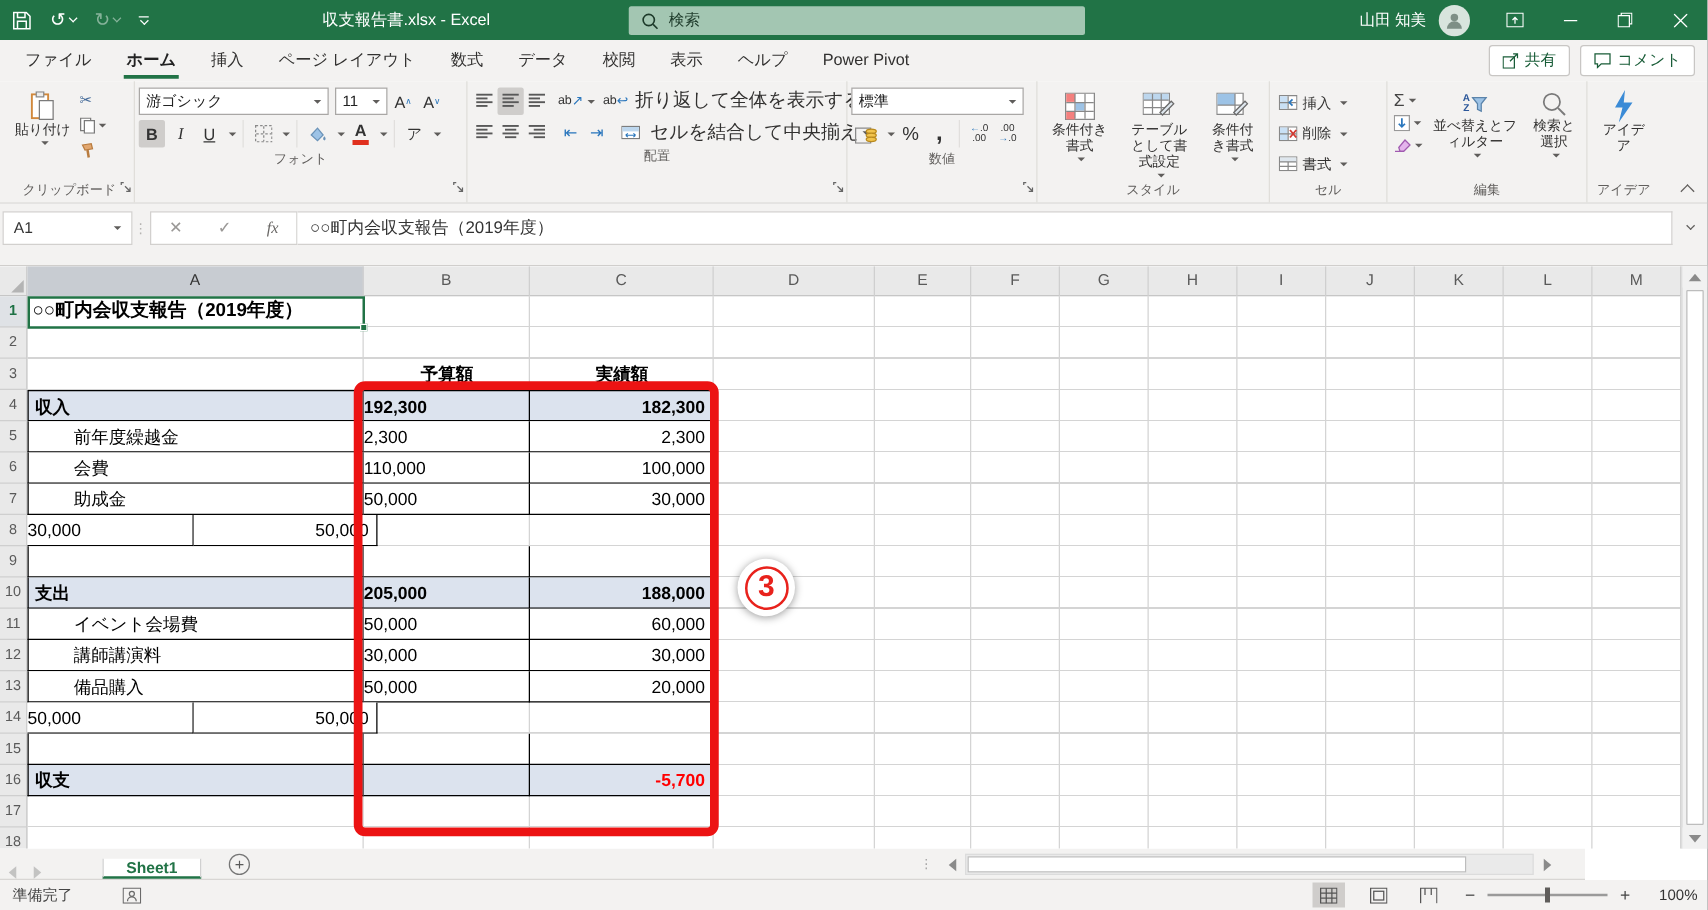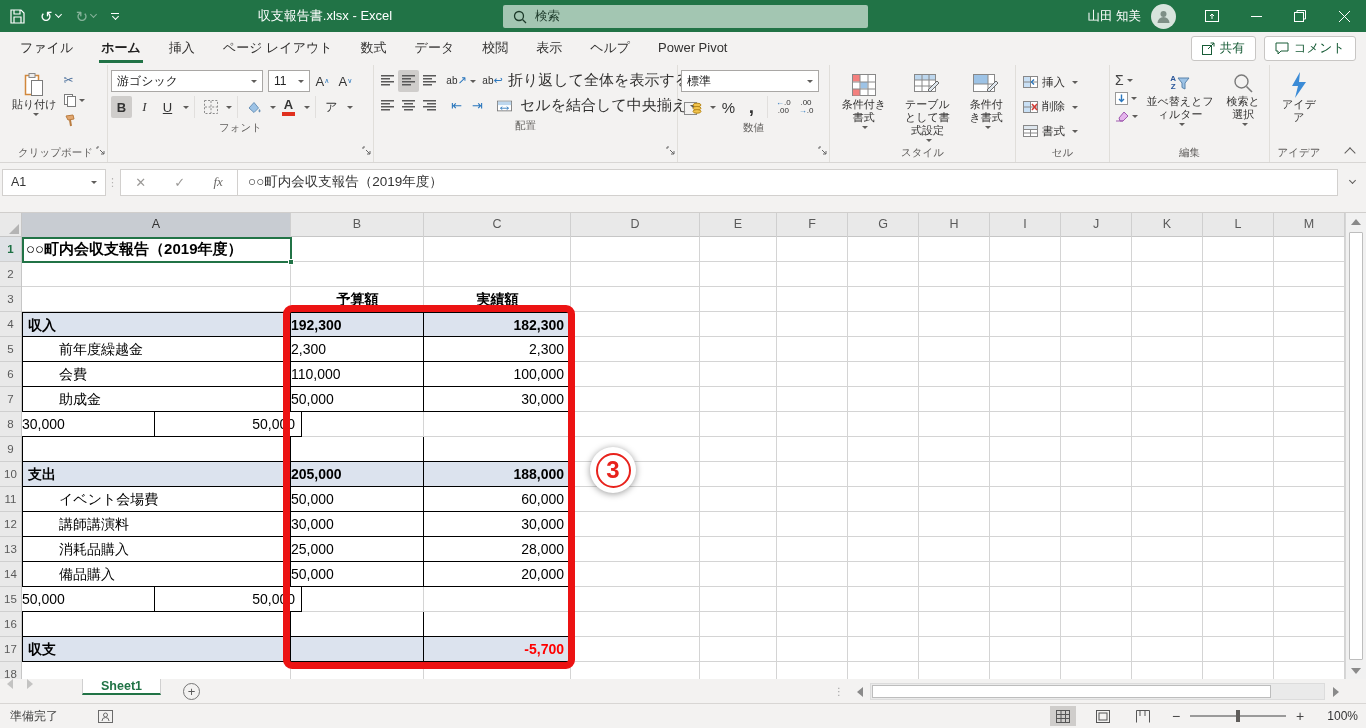--- a/index.html
+++ b/index.html
@@ -113,21 +113,21 @@
   #vscroll{position:absolute;right:0;top:0;width:21px;height:466px;background:#f1f1f1;border-left:1px solid #d6d6d6;}
   .sarr{position:absolute;left:0;right:0;height:17px;display:flex;align-items:center;justify-content:center;background:#f1f1f1;}
   .tri-u{width:0;height:0;border:5px solid transparent;border-bottom:6px solid #8a8a8a;margin-top:-5px;}
   .tri-d{width:0;height:0;border:5px solid transparent;border-top:6px solid #8a8a8a;margin-bottom:-5px;}
   .tri-l{width:0;height:0;border:5px solid transparent;border-right:6px solid #8a8a8a;margin-left:-5px;}
   .tri-r{width:0;height:0;border:5px solid transparent;border-left:6px solid #8a8a8a;margin-right:-5px;}
   .dis{opacity:.45;}
   #vthumb{position:absolute;left:3px;right:3px;top:19px;bottom:19px;background:#fff;border:1px solid #bdbdbd;border-radius:1px;}
 
   
-  #sheetbar{position:absolute;left:0;top:679px;width:1366px;height:25px;background:#f3f2f1;border-bottom:1px solid #d8d6d4;display:flex;align-items:flex-start;}
+  #sheetbar{position:absolute;left:0;top:679px;width:1268px;height:25px;background:#f3f2f1;border-bottom:1px solid #d8d6d4;display:flex;align-items:flex-end;}
   .snav{width:20px;display:flex;align-items:center;justify-content:center;}
   .stab{margin-left:42px;background:#fff;color:#217346;font-weight:700;font-size:12.5px;display:flex;align-items:center;padding:0 18px;border-right:1px solid #d0d0d0;border-left:1px solid #d0d0d0;border-bottom:2px solid #217346;}
   .newsheet{width:17px;height:17px;border:1px solid #767676;border-radius:50%;color:#595959;font-size:13px;line-height:15px;text-align:center;align-self:center;margin-left:22px;}
   .hscroll{position:absolute;right:22px;top:3px;width:510px;height:19px;display:flex;align-items:center;}
   .hgrip{color:#a0a0a0;font-size:10px;letter-spacing:1px;margin-right:6px;}
   .hbtn{width:17px;height:17px;display:flex;align-items:center;justify-content:center;}
   .htrack{flex:1;height:17px;background:#eaeaea;border:1px solid #dcdcdc;position:relative;margin:0 2px;}
   .hthumb{position:absolute;left:1px;top:1px;bottom:1px;width:88%;background:#fff;border:1px solid #bdbdbd;}
 
   
@@ -683,25 +683,20 @@
             <div class="tc a">イベント会場費</div>
             <div class="tc b">50,000</div>
             <div class="tc c">60,000</div>
           </div>
           <div class="trow detail">
             <div class="tc a">講師講演料</div>
             <div class="tc b">30,000</div>
             <div class="tc c">30,000</div>
           </div>
           <div class="trow detail">
-            <div class="tc a">消耗品購入</div>
-            <div class="tc b">25,000</div>
-            <div class="tc c">28,000</div>
-          </div>
-          <div class="trow detail">
             <div class="tc a">備品購入</div>
             <div class="tc b">50,000</div>
             <div class="tc c">20,000</div>
           </div>
           <div class="trow detail">
             <div class="tc b">50,000</div>
             <div class="tc c">50,000</div>
           </div>
           <div class="trow blank">
             <div class="tc a"></div>

